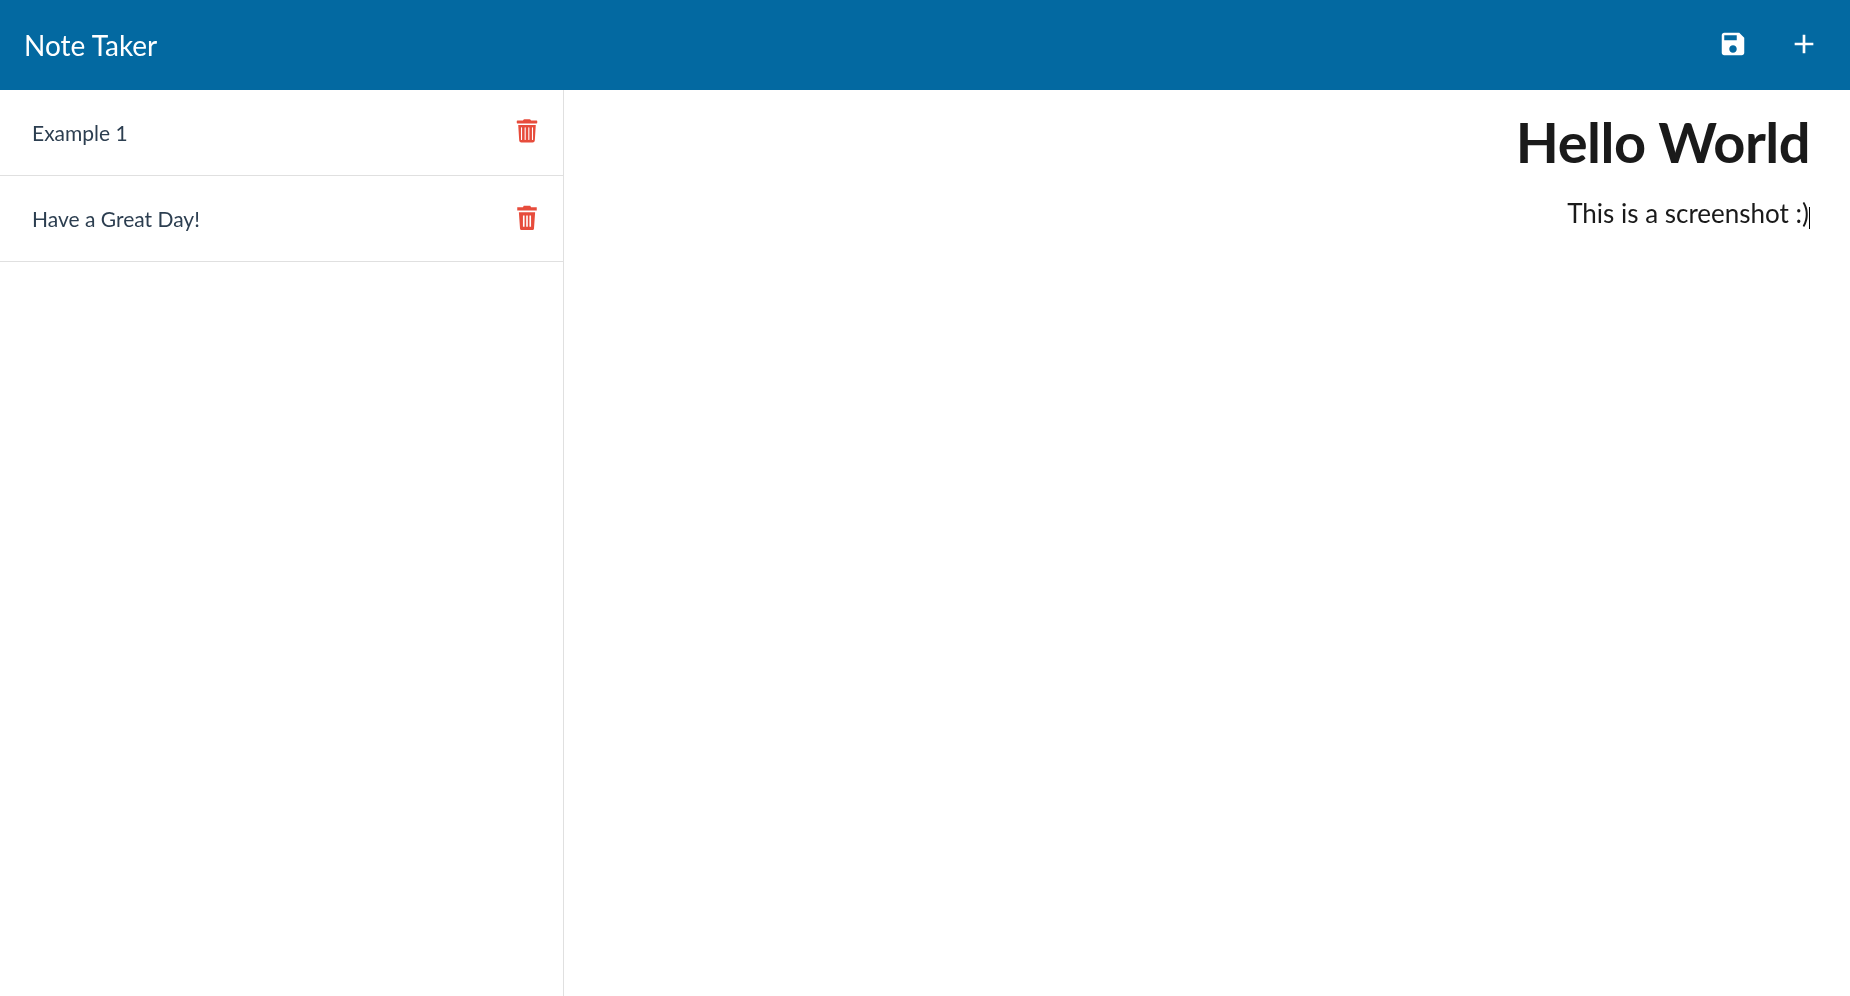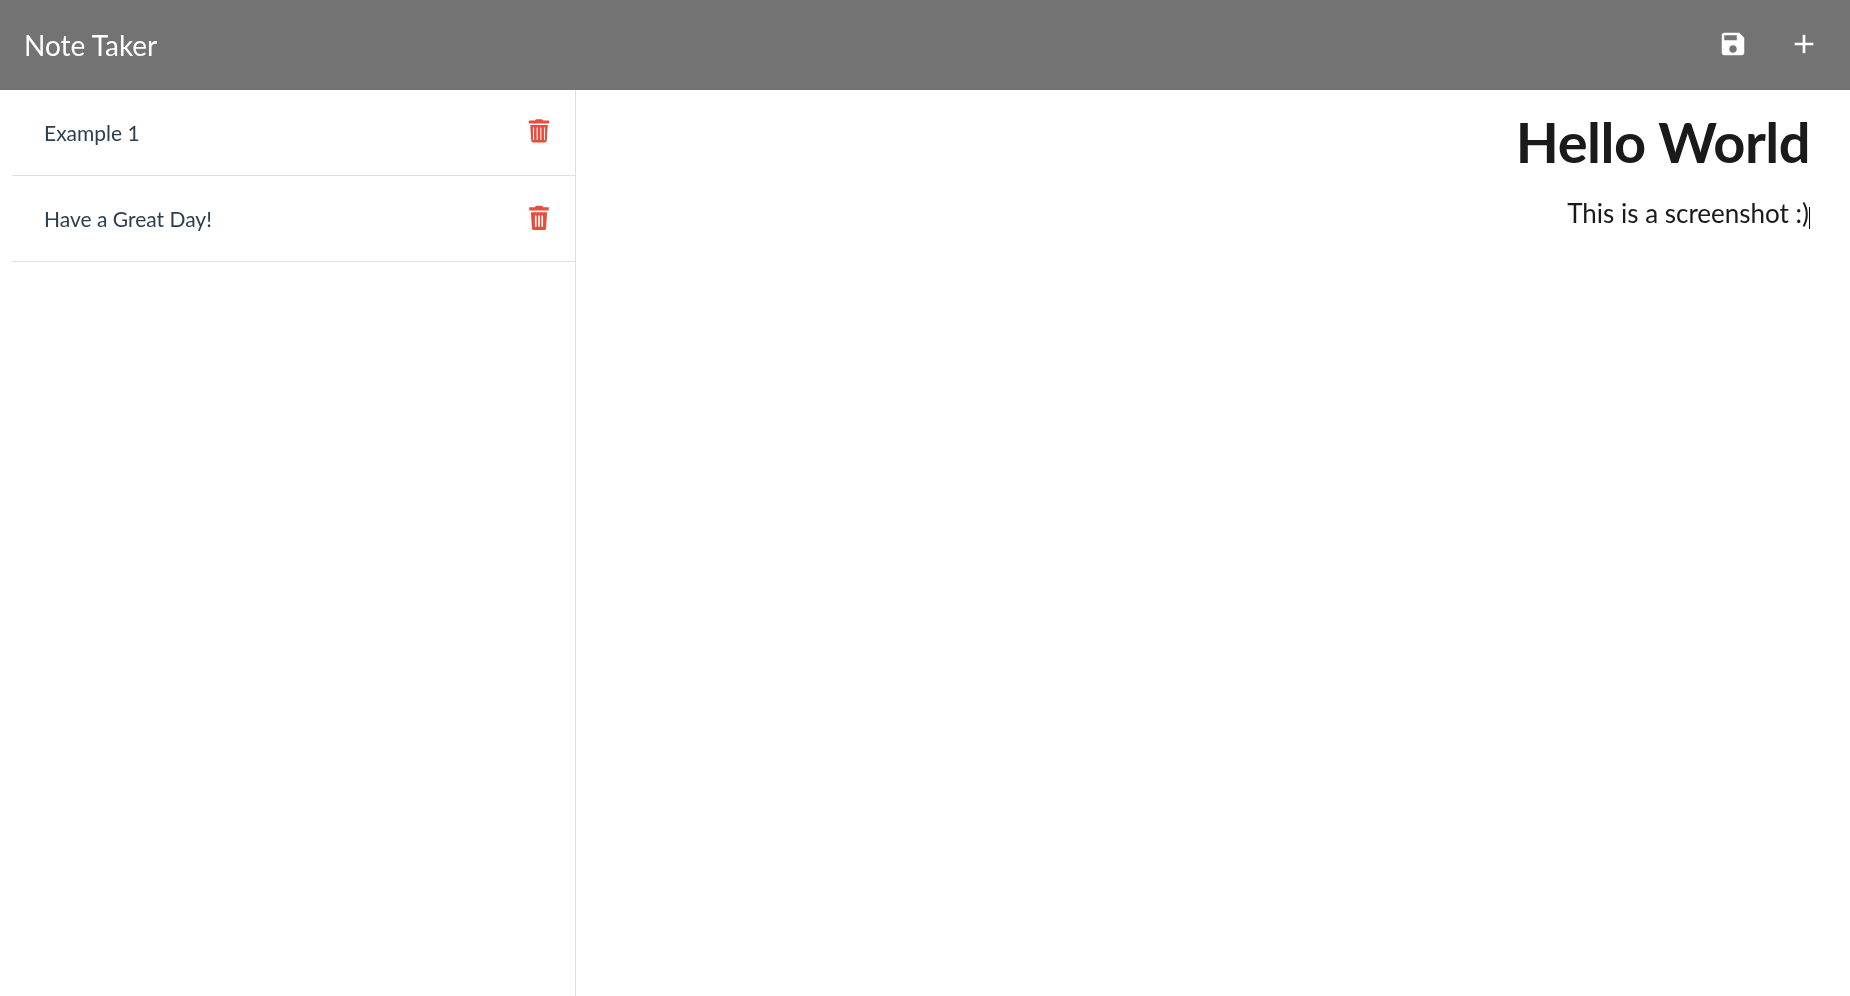--- a/index.html
+++ b/index.html
@@ -9,21 +9,21 @@
     }
     body {
       font-family: 'Lato', 'Segoe UI', -apple-system, BlinkMacSystemFont, sans-serif;
       background: #fff;
       color: #2c3e50;
       width: 1850px;
       height: 996px;
       overflow: hidden;
     }
     .header {
-      background: #737373;
+      background: #0369a1;
       color: #fff;
       height: 90px;
       display: flex;
       align-items: center;
       justify-content: space-between;
       padding: 0 30px 0 24px;
     }
     .header-title {
       font-size: 28px;
       font-weight: 400;
@@ -40,21 +40,20 @@
       cursor: pointer;
     }
     .main {
       display: flex;
       height: calc(100% - 90px);
     }
     .sidebar {
       width: 564px;
       border-right: 1px solid #e0e0e0;
       background: #fff;
-      margin-left: 12px;
     }
     .note-item {
       display: flex;
       align-items: center;
       justify-content: space-between;
       padding: 28px 24px 28px 32px;
       border-bottom: 1px solid #e0e0e0;
       cursor: pointer;
     }
     .note-item-title {

